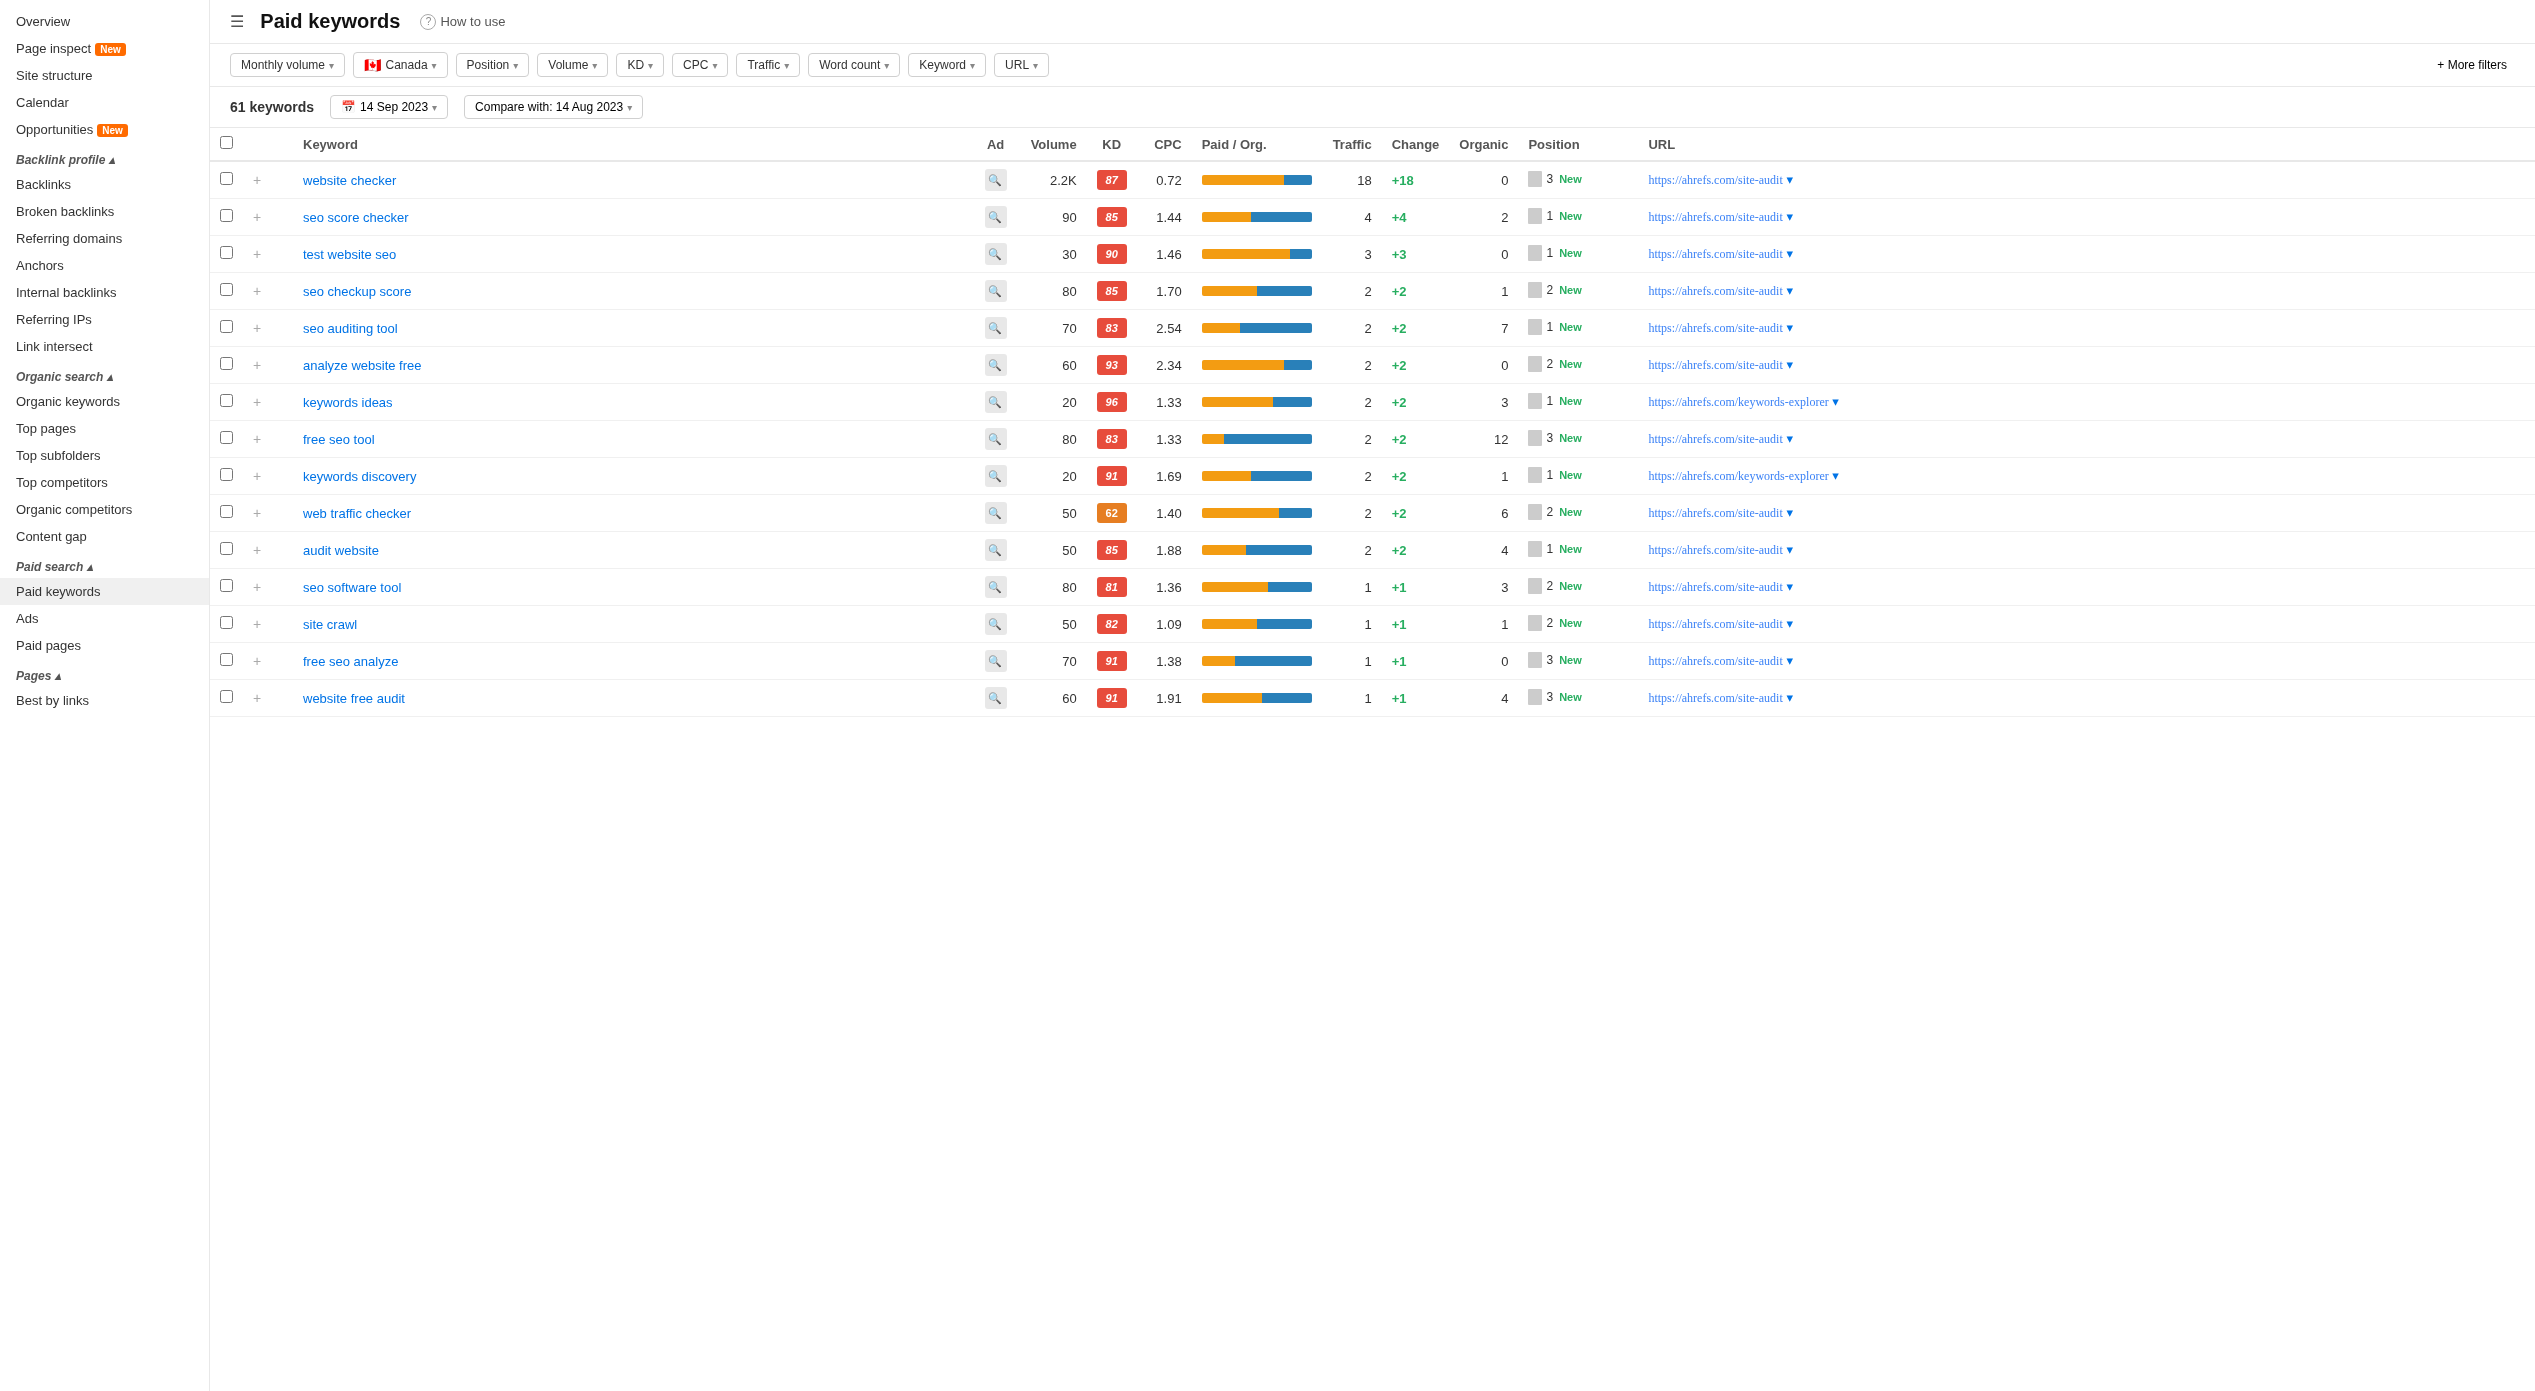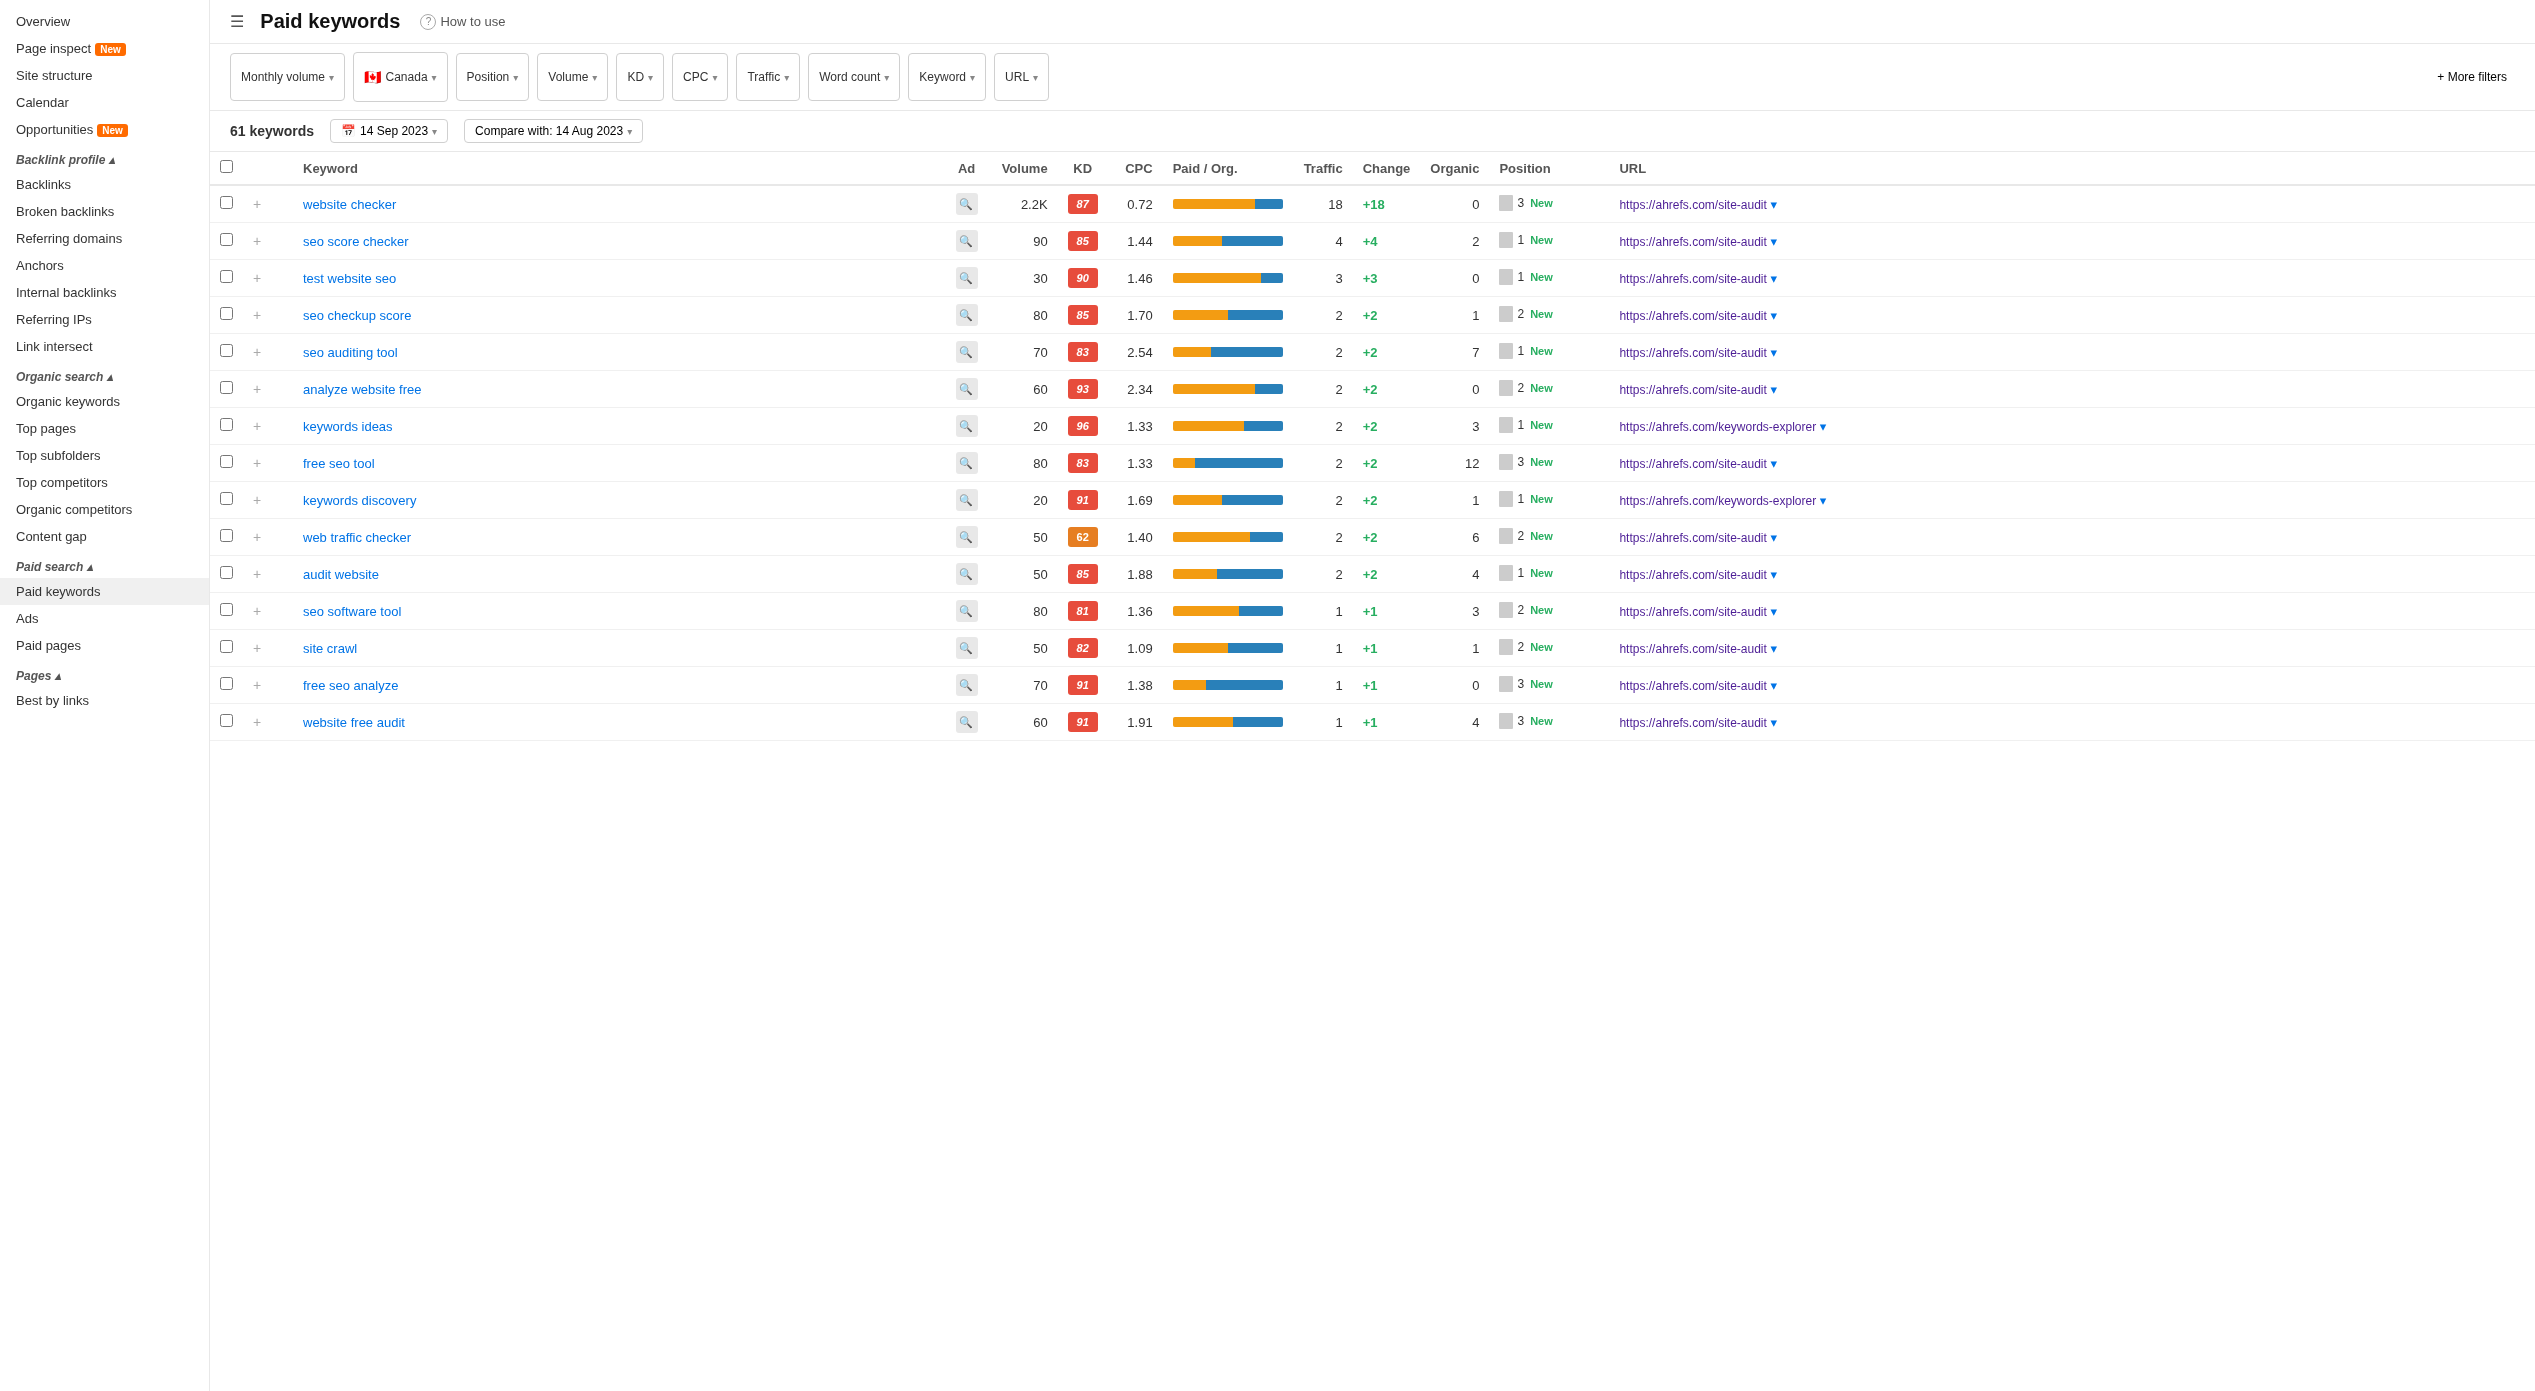--- a/index.html
+++ b/index.html
@@ -74,21 +74,21 @@
       border-bottom: 1px solid #e8e8e8;
       gap: 8px;
       flex-wrap: wrap;
     }
     .filter-btn {
       display: flex;
       align-items: center;
       gap: 4px;
       border: 1px solid #d0d0d0;
       border-radius: 4px;
-      padding: 16px 10px;
+      padding: 4px 10px;
       background: #fff;
       font-size: 12px;
       cursor: pointer;
       color: #333;
       white-space: nowrap;
     }
     .filter-btn .flag { font-size: 14px; }
     .more-filters-btn {
       display: flex; align-items: center; gap: 4px;
       color: #000000; font-size: 12px; cursor: pointer;
@@ -182,21 +182,21 @@
     .pos-icon { width: 14px; height: 16px; background: #ccc; border-radius: 1px; display: inline-block; }
 
     .badge-new-green {
       background: transparent;
       color: #27ae60;
       font-size: 11px;
       font-weight: 600;
       margin-left: 2px;
     }
 
-    .url-link { color: #4c1d95; font-size: 12px; text-decoration: none; cursor: pointer; }
+    .url-link { color: #3b82f6; font-size: 12px; text-decoration: none; cursor: pointer; font-family: Liberation Serif, serif; }
 
     .search-icon-cell {
       width: 22px; height: 22px; background: #e8e8e8; border-radius: 3px;
       display: inline-flex; align-items: center; justify-content: center;
       font-size: 11px; color: #555; cursor: pointer;
     }
 
     .plus-btn { color: #aaa; cursor: pointer; font-size: 14px; margin-right: 2px; }
 
     .caret-down { font-size: 10px; color: #888; }

